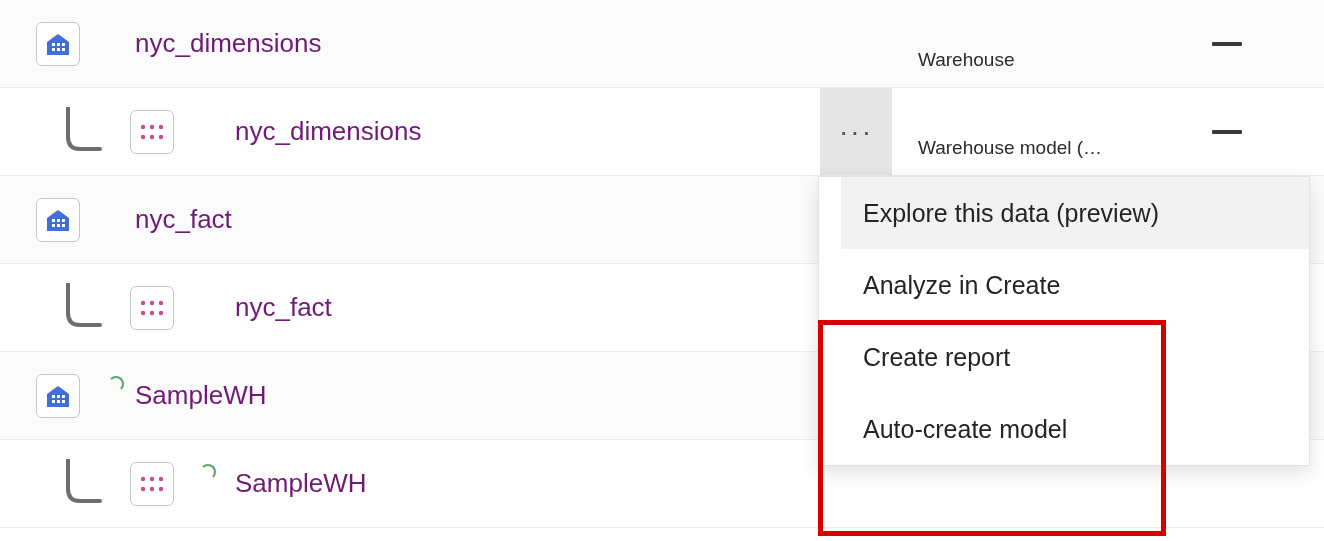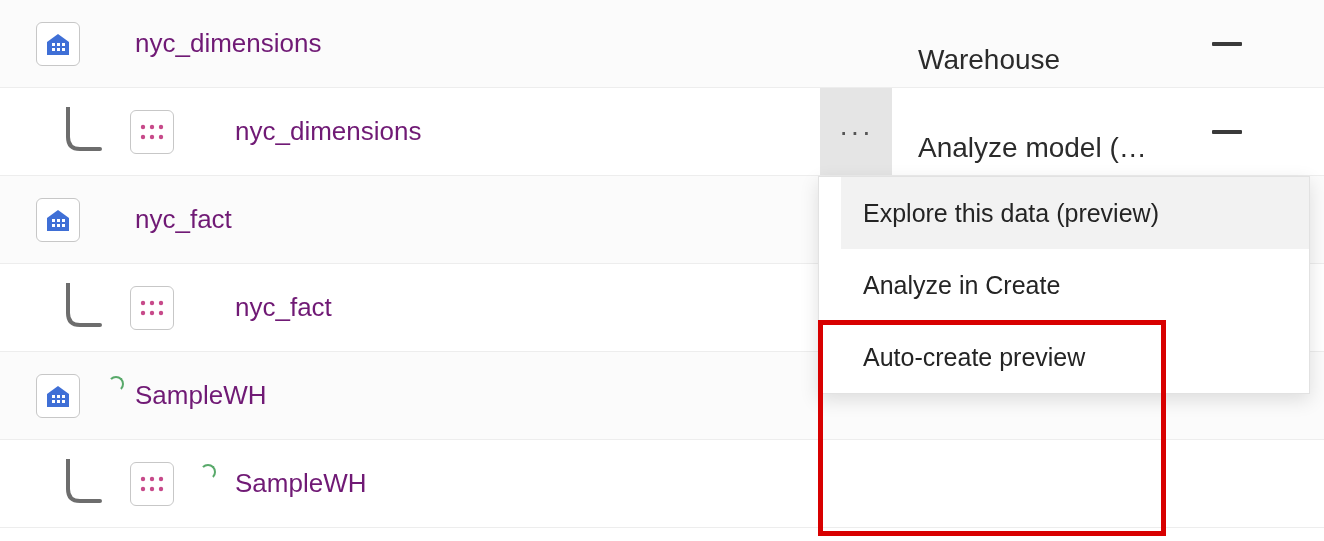--- a/index.html
+++ b/index.html
@@ -66,21 +66,21 @@
     overflow: hidden;
     text-overflow: ellipsis;
   }
   .row.child-row .name-cell {
     left: 235px;
   }
   .type-cell {
     position: absolute;
     left: 918px;
     width: 280px;
-    font-size: 28px;
+    font-size: 19px;
     color: #2b2b2b;
     white-space: nowrap;
     overflow: hidden;
     text-overflow: ellipsis;
     margin-top: 33px;
   }
   .em {
     position: absolute;
     left: 1212px;
     width: 30px;
@@ -183,21 +183,21 @@
               <circle cx="13" cy="14" r="2.2"></circle>
               <circle cx="22" cy="14" r="2.2"></circle>
           </g>
         </svg>
       </span>
     </div>
     <div class="name-cell">nyc_dimensions</div>
     <div class="more-btn">
       <span class="more-dots">···</span>
     </div>
-    <div class="type-cell">Analyze model (…</div>
+    <div class="type-cell">Warehouse model (…</div>
     <div class="em"></div>
   </div>
 
   <div class="row" style="background:#fbfbfb;">
     <div class="icon-cell">
       <span class="wh-icon-box">
         <svg width="26" height="26" viewBox="0 0 26 26">
           <path d="M2 11 L13 3 L24 11 V24 H2 Z" fill="#3f6fd6"></path>
           <g fill="#ffffff">
             <rect x="7" y="12" width="3" height="3"></rect>
@@ -282,16 +282,17 @@
     </div>
     <div class="name-cell">SampleWH</div>
 
   </div>
 
 </div>
 
 <div class="ctx-menu">
   <div class="ctx-item hover">Explore this data (preview)</div>
   <div class="ctx-item">Analyze in Create</div>
-  <div class="ctx-item">Auto-create preview</div>
+  <div class="ctx-item">Create report</div>
+  <div class="ctx-item">Auto-create model</div>
 </div>
 
 <div class="red-box"></div>
 
 </body></html>

